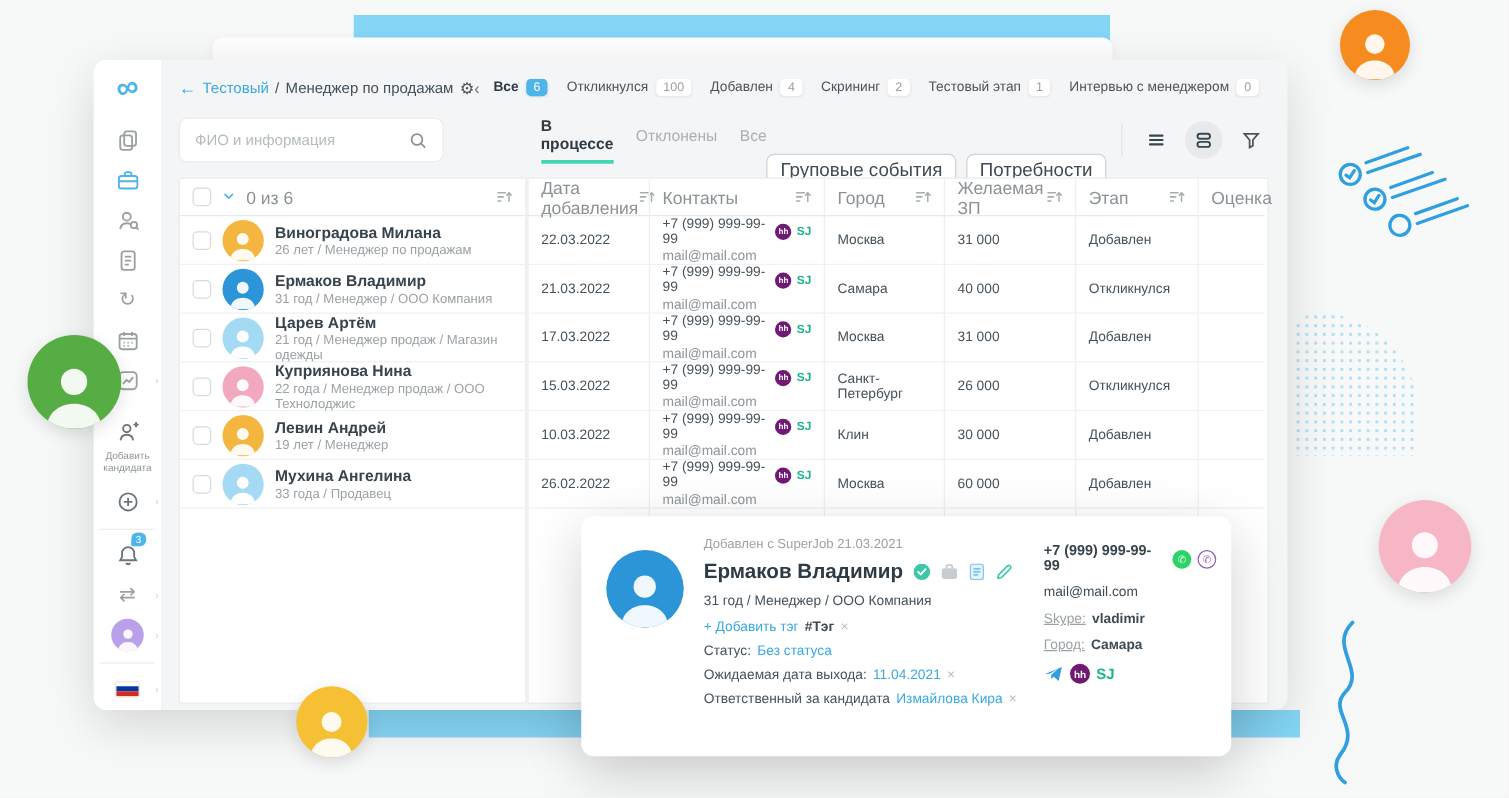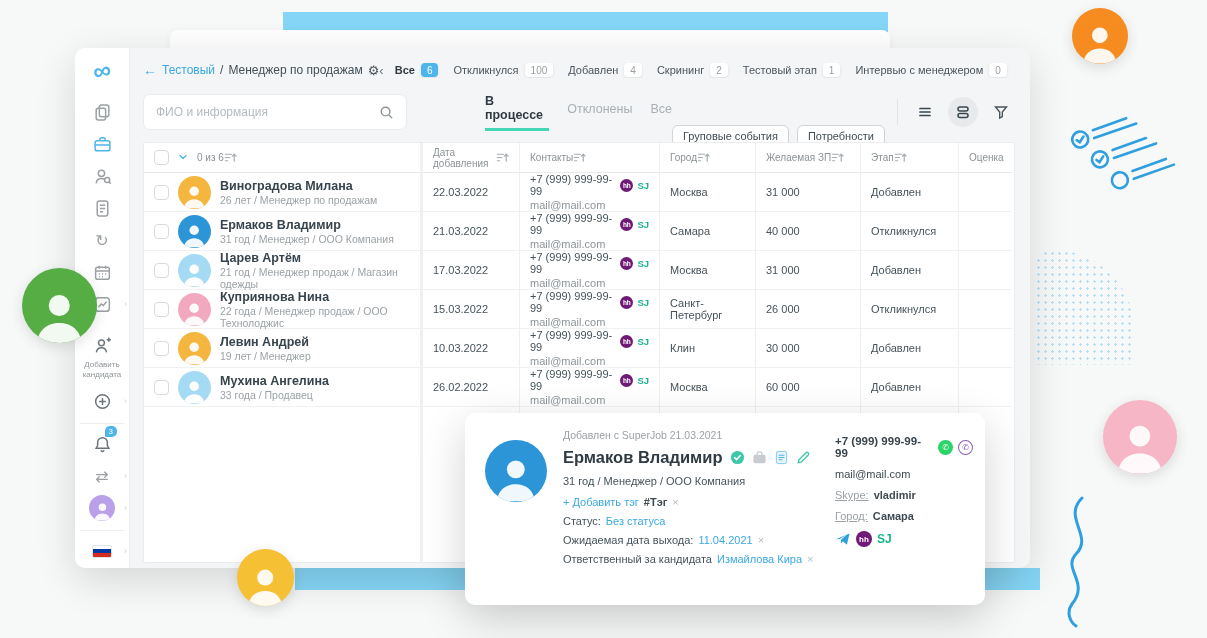--- a/index.html
+++ b/index.html
@@ -54,33 +54,33 @@
 
   .toolbar { position:absolute; left:68px; right:14px; top:44px; height:40px; display:flex; align-items:center; }
   .search-box { width:272px; height:36px; background:#fff; border:1px solid #ebebeb; border-radius:7px; display:flex; align-items:center; padding:0 12px; }
   .search-box input { border:none; outline:none; flex:1; font-size:12px; font-family:inherit; color:#42505a; background:transparent; }
   .search-box input::placeholder { color:#b4bbbf; }
   .search-box svg { width:15px; height:15px; }
   .ftabs { display:flex; gap:18px; margin-left:78px; font-size:12.5px; align-items:center; }
   .ftab { color:#a9b0b4; cursor:pointer; padding-bottom:6px; }
   .ftab.active { color:#2f3b44; font-weight:bold; border-bottom:3px solid #45d6b5; }
   .tb-right { margin-left:auto; display:flex; align-items:center; gap:8px; }
-  .obtn { border:1px solid #ced4d7; background:#fff; border-radius:6px; font-size:11px; color:#3f4b54; padding:4px 10px; cursor:pointer; font-family:inherit; white-space:nowrap;margin-top:48px; }
+  .obtn { border:1px solid #ced4d7; background:#fff; border-radius:6px; font-size:15px; color:#3f4b54; padding:4px 10px; cursor:pointer; font-family:inherit; white-space:nowrap;margin-top:48px; }
   .vdiv { width:1px; height:26px; background:#e2e5e6; margin:0 4px; }
   .icbtn { width:30px; height:30px; border-radius:50%; display:flex; align-items:center; justify-content:center; cursor:pointer; }
   .icbtn.selected { background:#e7e9ea; }
   .icbtn svg { width:16px; height:16px; }
 
   
   .table { position:absolute; left:68px; top:94px; width:872px; background:#fff; border:1px solid #ececec; border-radius:2px; }
   .trow { display:grid; grid-template-columns:276px 99px 140px 96px 105px 98px 54px; }
   .trow > div { border-bottom:1px solid #f1f1f1; border-left:1px solid #efefef; padding:6px 10px; font-size:11px; color:#45525b; }
   .trow > div:first-child { border-left:none; }
   .trow > div:nth-child(2) { border-left:3px solid #eef0f1; }
-  .thead > div { height:30px; display:flex; align-items:center; color:#8b9296; font-size:10px; border-bottom:1px solid #e9e9e9; }
+  .thead > div { height:30px; display:flex; align-items:center; color:#8b9296; font-size:14px; justify-content:space-between; border-bottom:1px solid #e9e9e9; }
   .sort-ic { cursor:pointer; display:inline-flex; }
   .sort-ic svg { width:13px; height:13px; }
   .sel-group { display:flex; align-items:center; gap:8px; }
   .cb { width:15px; height:15px; border:1px solid #d7dbdd; border-radius:4px; background:#fff; cursor:pointer; flex:none; }
   .chev-dn svg { width:12px; height:12px; }
   .brow > div { height:39px; }
   .main-cell { display:flex; align-items:center; gap:9px; }
   .avatar { border-radius:50%; overflow:hidden; display:flex; align-items:flex-end; justify-content:center; flex:none; }
   .avatar.sm { width:33px; height:33px; }
   .avatar svg { width:80%; height:80%; }

